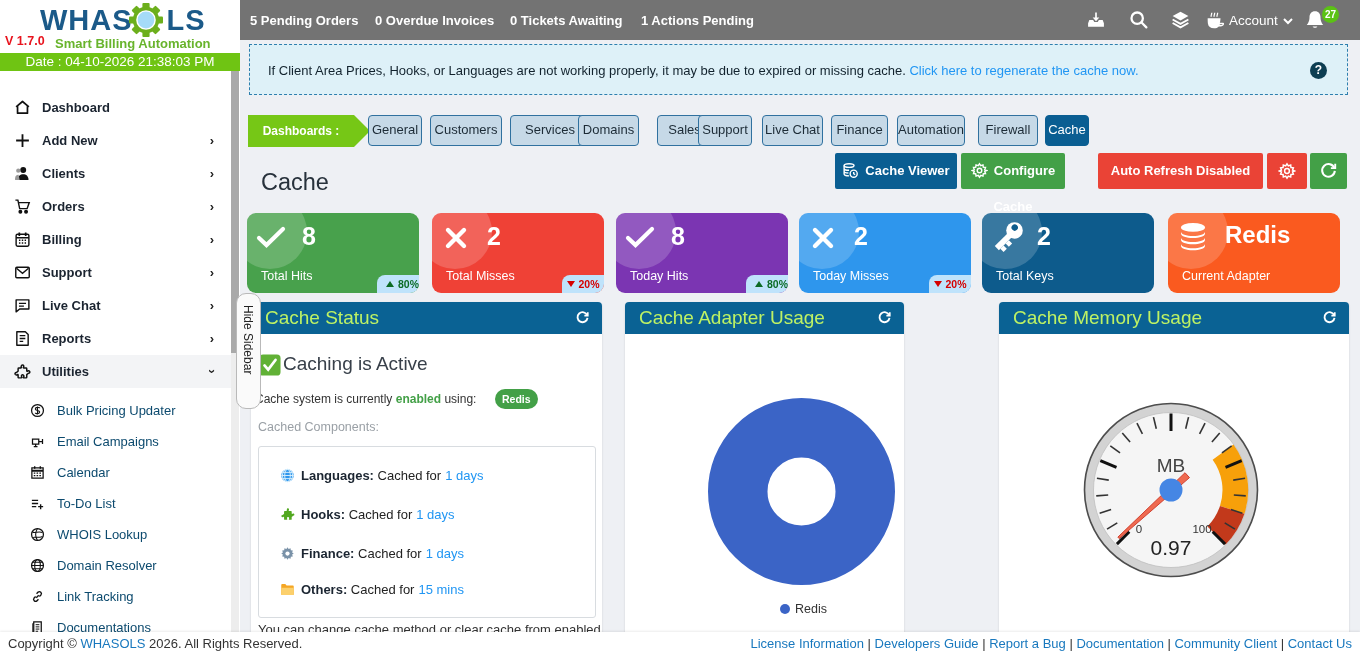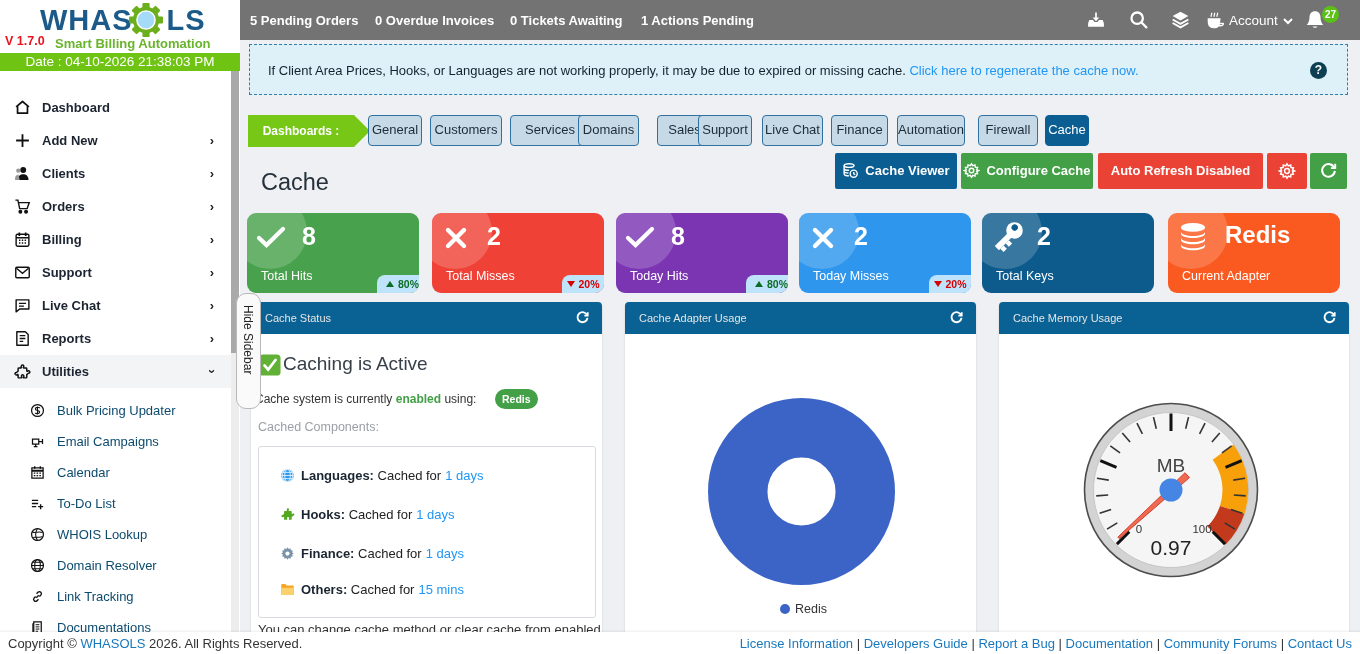--- a/index.html
+++ b/index.html
@@ -45,21 +45,21 @@
 
 .card { position:absolute; top:213px; width:172px; height:80px; border-radius:9px; color:#fff; overflow:hidden; }
 .card .bub { position:absolute; left:-14px; top:-18px; width:74px; height:74px; border-radius:50%; background:rgba(255,255,255,0.18); }
 .card .num { position:absolute; left:55px; top:9px; font-size:25px; font-weight:bold; }
 .card .lbl { position:absolute; left:14px; bottom:10px; font-size:12.5px; }
 .card .badge { position:absolute; right:0; bottom:0; width:42px; height:18px; background:#bfe3fb; border-radius:8px 0 0 0; font-size:10.5px; font-weight:bold; line-height:18px; text-align:center; }
 .badge.up { color:#0c6b24;text-align:right; }
 .badge.down { color:#d50000; }
 
 .panel { position:absolute; top:302px; width:338px; height:345px; background:#fff; box-shadow:0 1px 2px rgba(0,0,0,0.15); border-radius:4px 4px 0 0; }
-.phead { height:32px; background:#0a6294; color:#e5e5e5; font-size:11px; line-height:32px; padding-left:14px; position:relative; border-radius:4px 4px 0 0; }
+.phead { height:32px; background:#0a6294; color:#bef264; font-size:19px; line-height:32px; padding-left:14px; position:relative; border-radius:4px 4px 0 0; }
 .phead svg { position:absolute; right:12px; top:8px; }
 
 .comp { position:absolute; left:29px; font-size:13px; color:#222; display:flex; align-items:center; }
 .comp b { color:#1b2531; }
 .comp a { color:#2196f3; margin-left:4px; }
 .cic { width:15px; height:15px; margin-right:6px; flex:none; }
 .tri { display:inline-block; width:0; height:0; border-left:4px solid transparent; border-right:4px solid transparent; vertical-align:1px; margin-right:1px; }
 .triu { border-bottom:6px solid #0c6b24; }
 .trid { border-top:6px solid #d50000; }
 
@@ -222,21 +222,21 @@
     <div class="tab on" style="left:797px;width:44px">Cache</div>
   </div>
   <div id="pagetitle">Cache</div>
   <div id="btnrow">
     <div class="btn" style="left:595px;width:122px;background:#0a5e92;line-height:36px"><svg style="vertical-align:-4px;margin-right:6px" width="17" height="17" viewBox="0 0 24 24" fill="none" stroke="#fff" stroke-width="2">
           <ellipse cx="10" cy="5" rx="7" ry="2.6"></ellipse>
           <path d="M3 5 V17 C3 18.5 6 19.6 10 19.6 M3 9 C3 10.5 6 11.6 10 11.6 M3 13 C3 14.5 5.5 15.5 9 15.6"></path>
           <circle cx="16.5" cy="16.5" r="5"></circle>
           <path d="M16.5 14 V16.5 L18.5 18"></path>
         </svg>Cache Viewer</div>
-    <div class="btn" style="left:721px;width:132px;background:#43a047;line-height:36px"><svg style="vertical-align:-4px;margin-right:6px" width="17" height="17" viewBox="0 0 24 24" fill="none" stroke="#fff" stroke-width="2">
+    <div class="btn" style="left:721px;width:104px;background:#43a047;line-height:36px"><svg style="vertical-align:-4px;margin-right:6px" width="17" height="17" viewBox="0 0 24 24" fill="none" stroke="#fff" stroke-width="2">
           <circle cx="12" cy="12" r="3.2"></circle>
           <path d="M12 2.5 L13.8 5.2 L16.9 4.1 L17.3 7.3 L20.5 7.7 L19.4 10.8 L22 12 L19.4 13.2 L20.5 16.3 L17.3 16.7 L16.9 19.9 L13.8 18.8 L12 21.5 L10.2 18.8 L7.1 19.9 L6.7 16.7 L3.5 16.3 L4.6 13.2 L2 12 L4.6 10.8 L3.5 7.7 L6.7 7.3 L7.1 4.1 L10.2 5.2 Z"></path>
         </svg>Configure Cache</div>
     <div class="btn" style="left:858px;width:165px;background:#ea4336;line-height:36px">Auto Refresh Disabled</div>
     <div class="btn" style="left:1027px;width:40px;background:#ea4336"><svg style="margin-top:9px" width="18" height="18" viewBox="0 0 24 24" fill="none" stroke="#fff" stroke-width="2">
           <circle cx="12" cy="12" r="3.2"></circle>
           <path d="M12 2.5 L13.8 5.2 L16.9 4.1 L17.3 7.3 L20.5 7.7 L19.4 10.8 L22 12 L19.4 13.2 L20.5 16.3 L17.3 16.7 L16.9 19.9 L13.8 18.8 L12 21.5 L10.2 18.8 L7.1 19.9 L6.7 16.7 L3.5 16.3 L4.6 13.2 L2 12 L4.6 10.8 L3.5 7.7 L6.7 7.3 L7.1 4.1 L10.2 5.2 Z"></path>
         </svg></div>
     <div class="btn" style="left:1070px;width:37px;background:#43a047"><svg style="margin-top:8px" width="19" height="19" viewBox="0 0 24 24" fill="none" stroke="#fff" stroke-width="2.6">
           <path d="M19.5 9 A8 8 0 1 0 20 12.5"></path>
@@ -337,21 +337,21 @@
               <path d="M12 2 L13.8 4.7 L16.9 3.6 L17.3 6.8 L20.5 7.2 L19.4 10.3 L22 12 L19.4 13.7 L20.5 16.8 L17.3 17.2 L16.9 20.4 L13.8 19.3 L12 22 L10.2 19.3 L7.1 20.4 L6.7 17.2 L3.5 16.8 L4.6 13.7 L2 12 L4.6 10.3 L3.5 7.2 L6.7 6.8 L7.1 3.6 L10.2 4.7 Z"></path>
               <circle cx="12" cy="12" r="3.4" fill="#fff"></circle>
             </svg><b>Finance:</b>&nbsp;Cached for <a>1 days</a></div>
         <div class="comp" style="top:248px"><svg class="cic" viewBox="0 0 24 24">
               <path d="M2 5 C2 4 2.7 3.2 3.7 3.2 H8.5 L10.5 5.5 H20.3 C21.3 5.5 22 6.3 22 7.3 V19 C22 20 21.3 20.8 20.3 20.8 H3.7 C2.7 20.8 2 20 2 19 Z" fill="#f5a623"></path>
               <path d="M2 9 H22 V19 C22 20 21.3 20.8 20.3 20.8 H3.7 C2.7 20.8 2 20 2 19 Z" fill="#fcd06c"></path>
             </svg><b>Others:</b>&nbsp;Cached for <a>15 mins</a></div>
         <span class="abs" style="left:7px;top:288px;font-size:13px;color:#333">You can change cache method or clear cache from enabled</span>
       </div>
     </div>
-    <div class="panel" style="left:385px;width:351px">
+    <div class="panel" style="left:385px;width:279px">
       <div class="phead">Cache Adapter Usage<svg width="15" height="15" viewBox="0 0 24 24" fill="none" stroke="#fff" stroke-width="3">
             <path d="M19.5 8.5 A8 8 0 1 0 20 12.5"></path>
             <path d="M20.5 3.5 V9 H15" stroke-width="2.6" fill="none"></path>
           </svg></div>
       <div style="position:relative">
         <svg class="abs" style="left:83px;top:64px" width="187" height="187" viewBox="0 0 187 187">
             <circle cx="93.5" cy="93.5" r="63.75" fill="none" stroke="#3b64c6" stroke-width="59.5"></circle>
           </svg>
         <div class="abs" style="left:155px;top:270px;width:10px;height:10px;border-radius:50%;background:#3b64c6"></div>
         <span class="abs" style="left:170px;top:268px;font-size:12.5px;color:#333">Redis</span>
@@ -398,14 +398,14 @@
           </svg>
       </div>
     </div>
   </div>
 </div>
 <div id="hidetab">
     <span>Hide Sidebar</span>
   </div>
 <div id="footer">
   <span style="position:absolute;left:8px;top:4px">Copyright © <a href="#">WHASOLS</a> 2026. All Rights Reserved.</span>
-  <span style="position:absolute;right:8px;top:4px"><a href="#">License Information</a> | <a href="#">Developers Guide</a> | <a href="#">Report a Bug</a> | <a href="#">Documentation</a> | <a href="#">Community Forums</a> | <a href="#">Contact Us</a></span>
+  <span style="position:absolute;right:8px;top:4px"><a href="#">License Information</a> | <a href="#">Developers Guide</a> | <a href="#">Report a Bug</a> | <a href="#">Documentation</a> | <a href="#">Community Client</a> | <a href="#">Contact Us</a></span>
 </div>
 
 </body></html>

